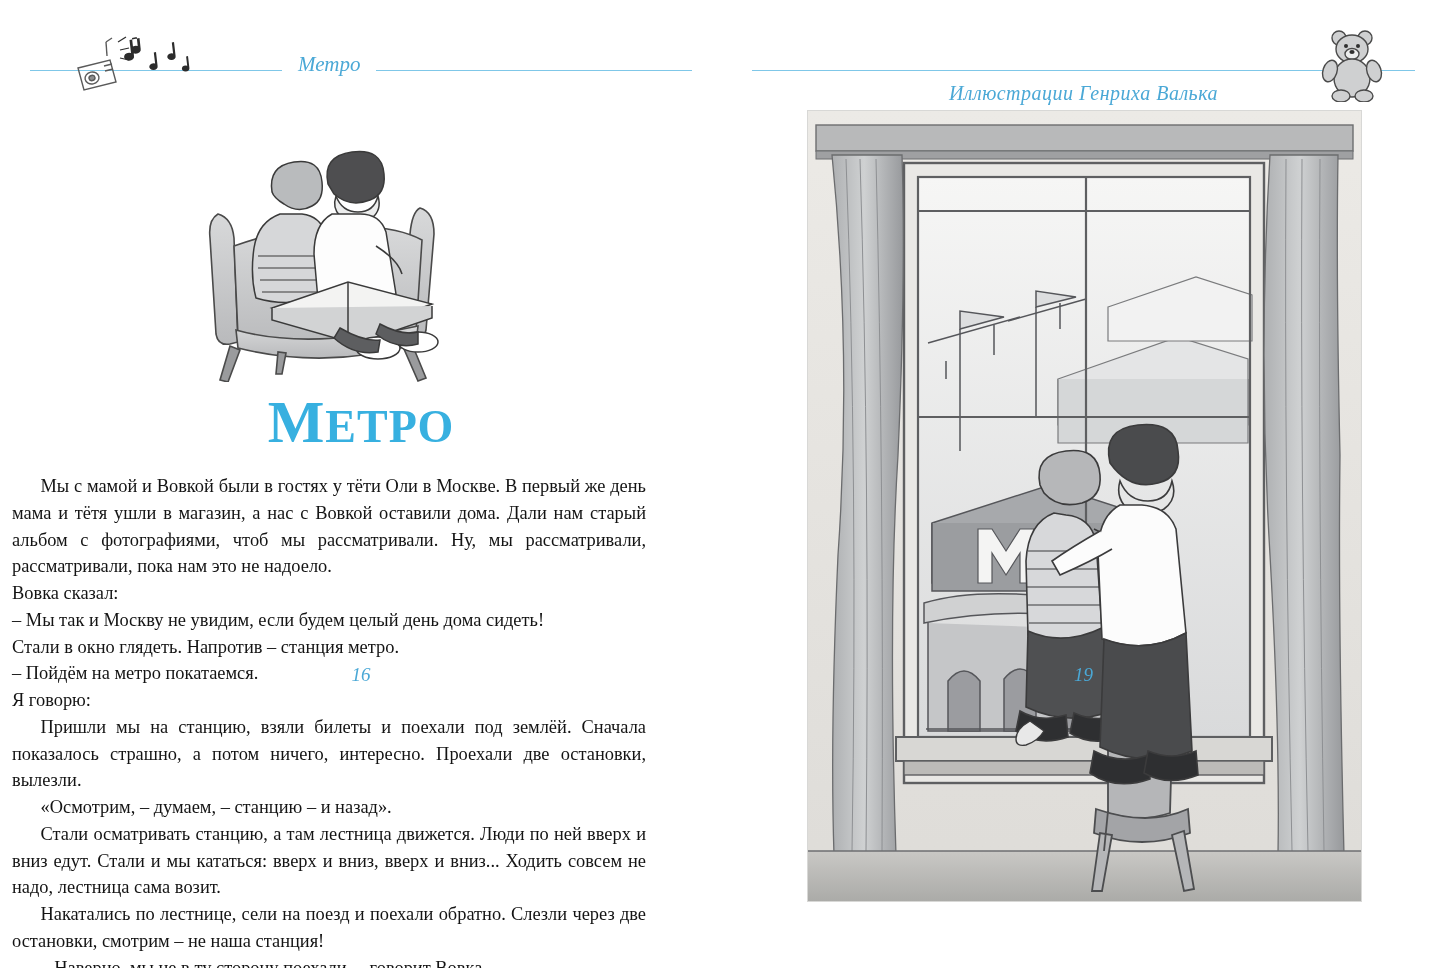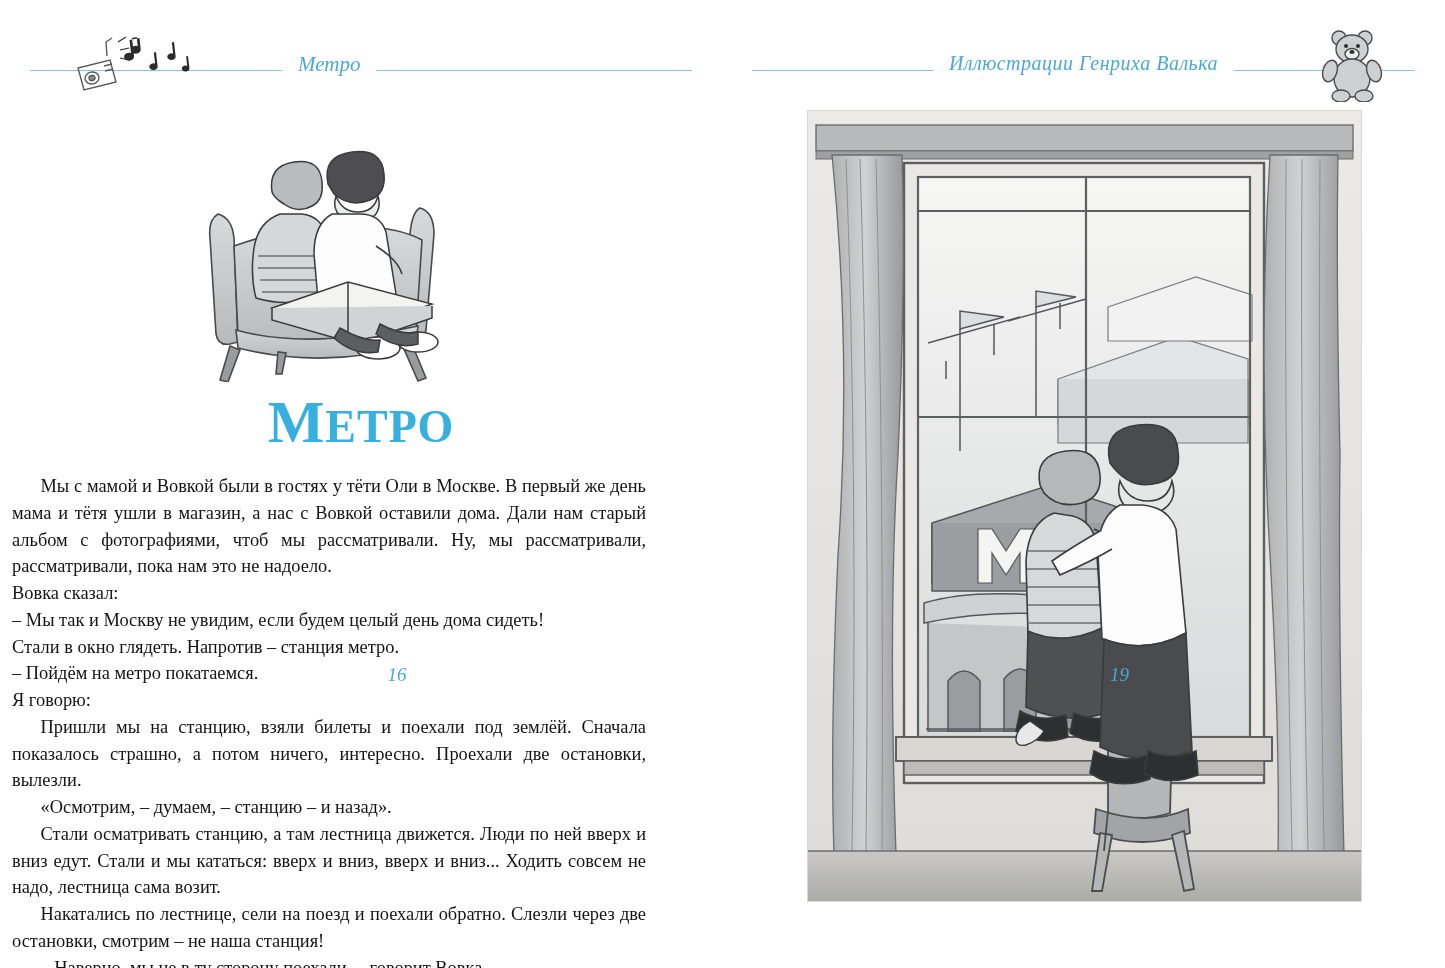--- a/index.html
+++ b/index.html
@@ -52,20 +52,21 @@
     white-space: nowrap;
   }
   .runhead-left .runhead-title {
     left: 252px;
   }
   .runhead-right .runhead-title {
     left: 50%;
     transform: translateX(-50%);
     font-size: 20px;
     letter-spacing: 0.5px;
+    margin-top: 30px;
   }
 
   
   .deco-radio {
     position: absolute;
     left: 40px;
     top: 0px;
     width: 130px;
     height: 70px;
   }
@@ -120,21 +121,20 @@
   }
   .folio {
     position: absolute;
     bottom: 18px;
     width: 100%;
     text-align: center;
     font-family: "Liberation Serif", serif;
     font-style: italic;
     font-size: 19px;
     color: #4aa8d6;
-    padding-left: 36px;
   }
 
   
   .plate {
     position: absolute;
     left: 85px;
     top: 110px;
     width: 553px;
     height: 790px;
     background: #f2f2f1;

